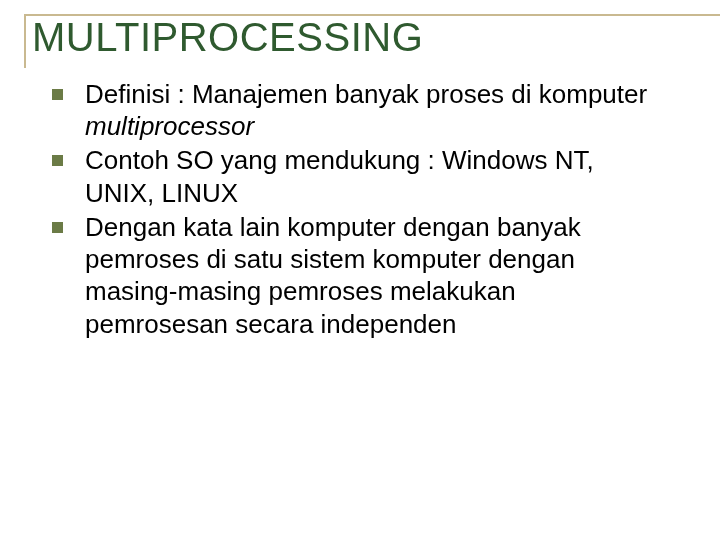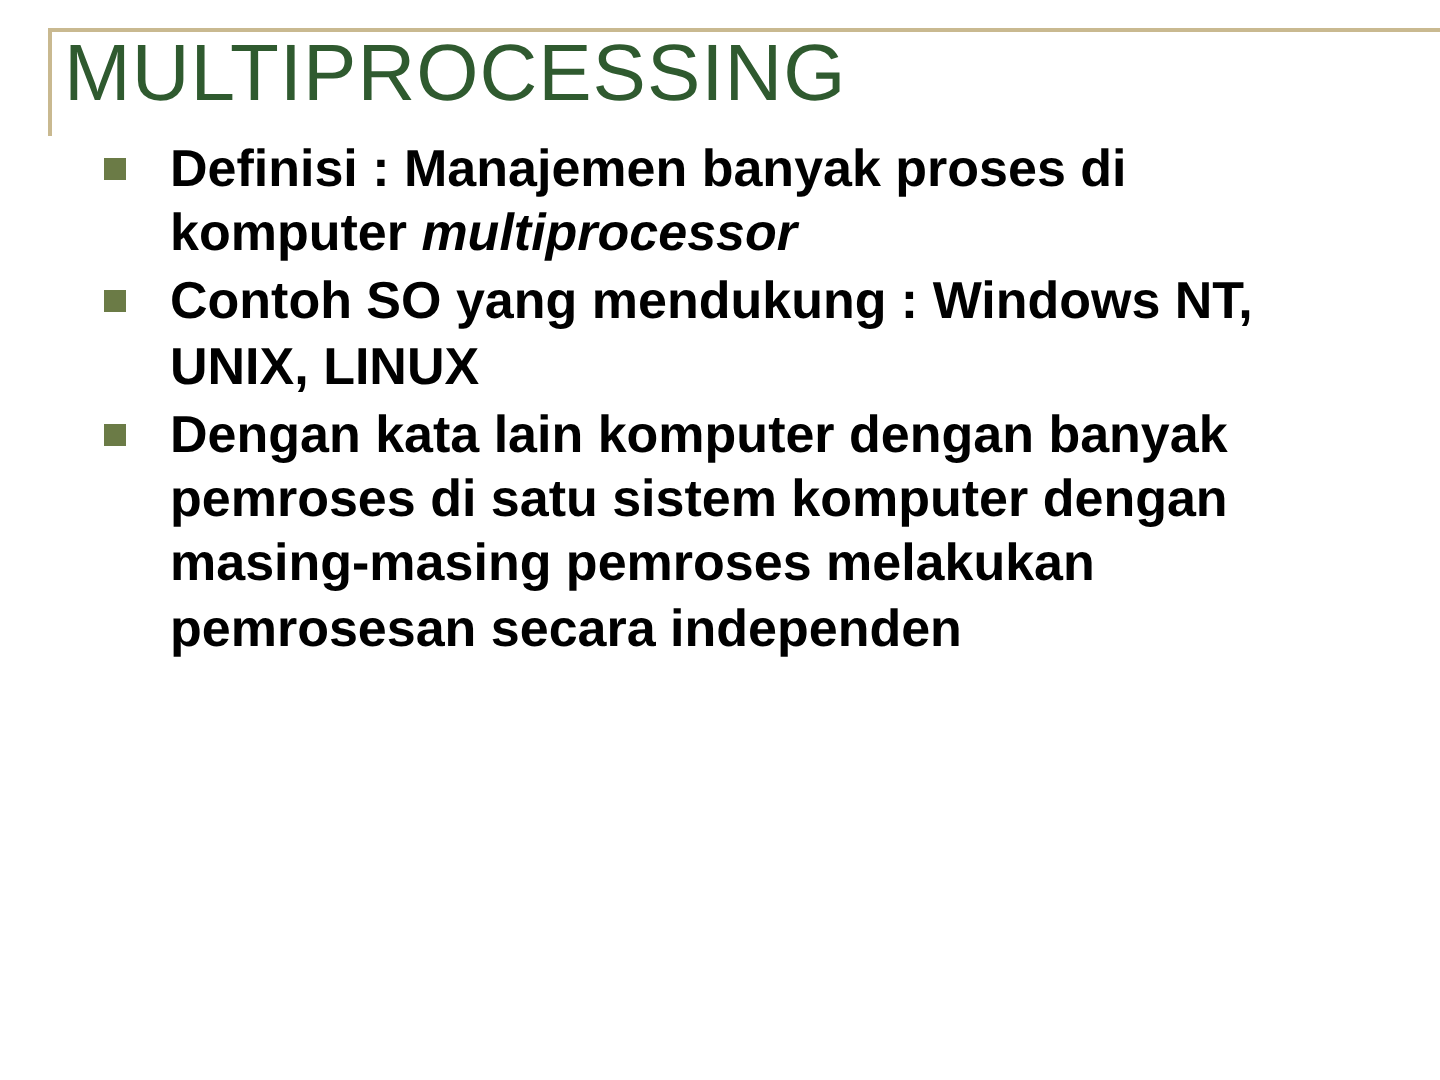--- a/index.html
+++ b/index.html
@@ -25,23 +25,23 @@
       padding: 0 500px 10px 6px;
     }
     .title {
       font-size: 40px;
       font-weight: normal;
       color: #2f5a2f;
       letter-spacing: 0.5px;
       line-height: 1.05;
     }
     .body {
+      margin-top: 10px;
       padding-left: 28px;
       padding-right: 36px;
-      font-weight: bold;
     }
     .item {
       display: flex;
       align-items: flex-start;
       margin-bottom: 2px;
     }
     .bullet {
       width: 11px;
       height: 11px;
       background: #6b7b46;

